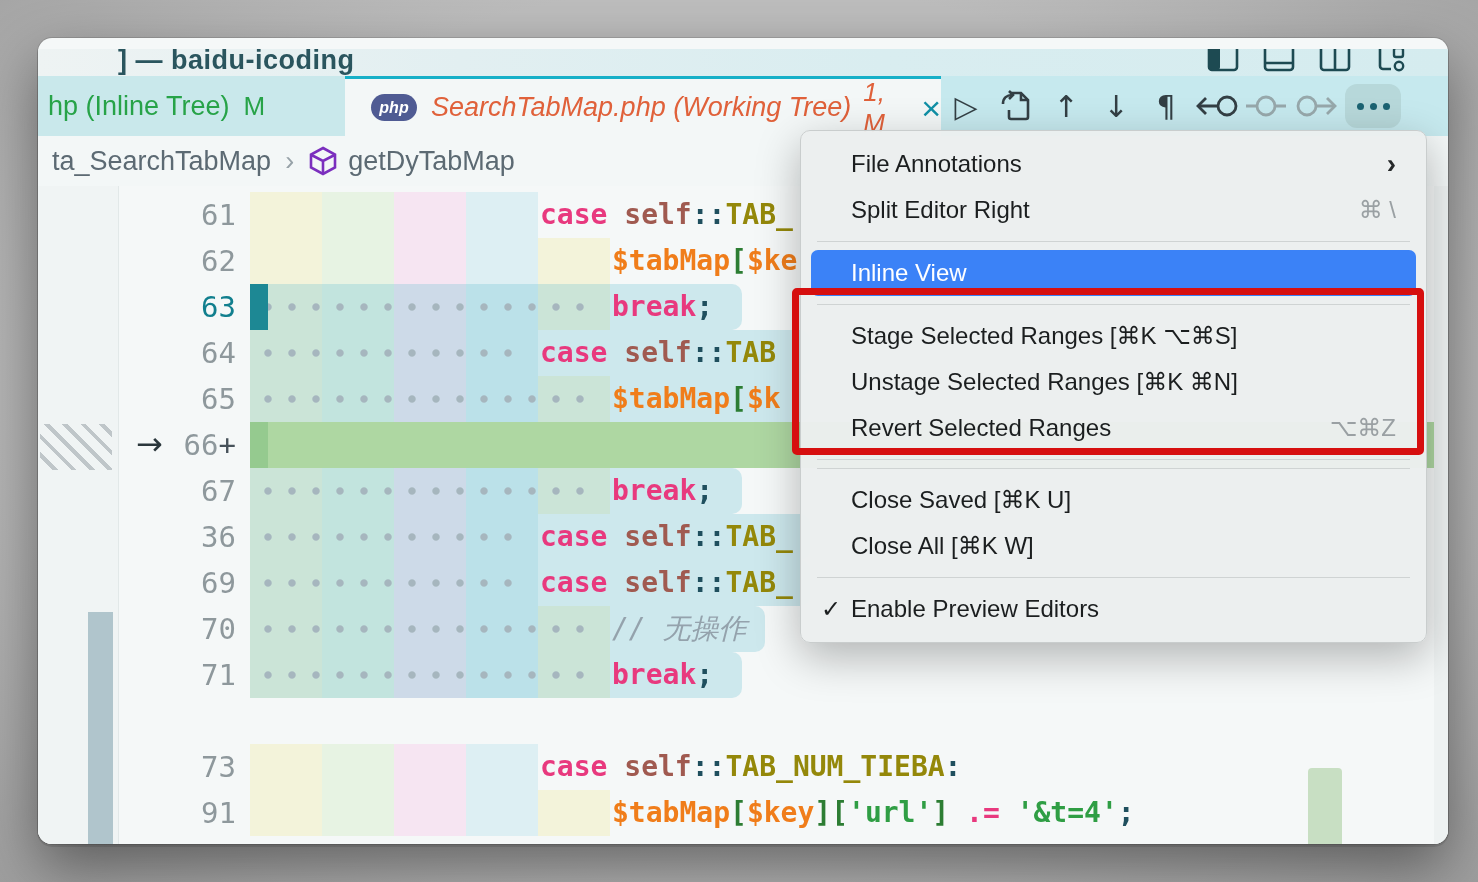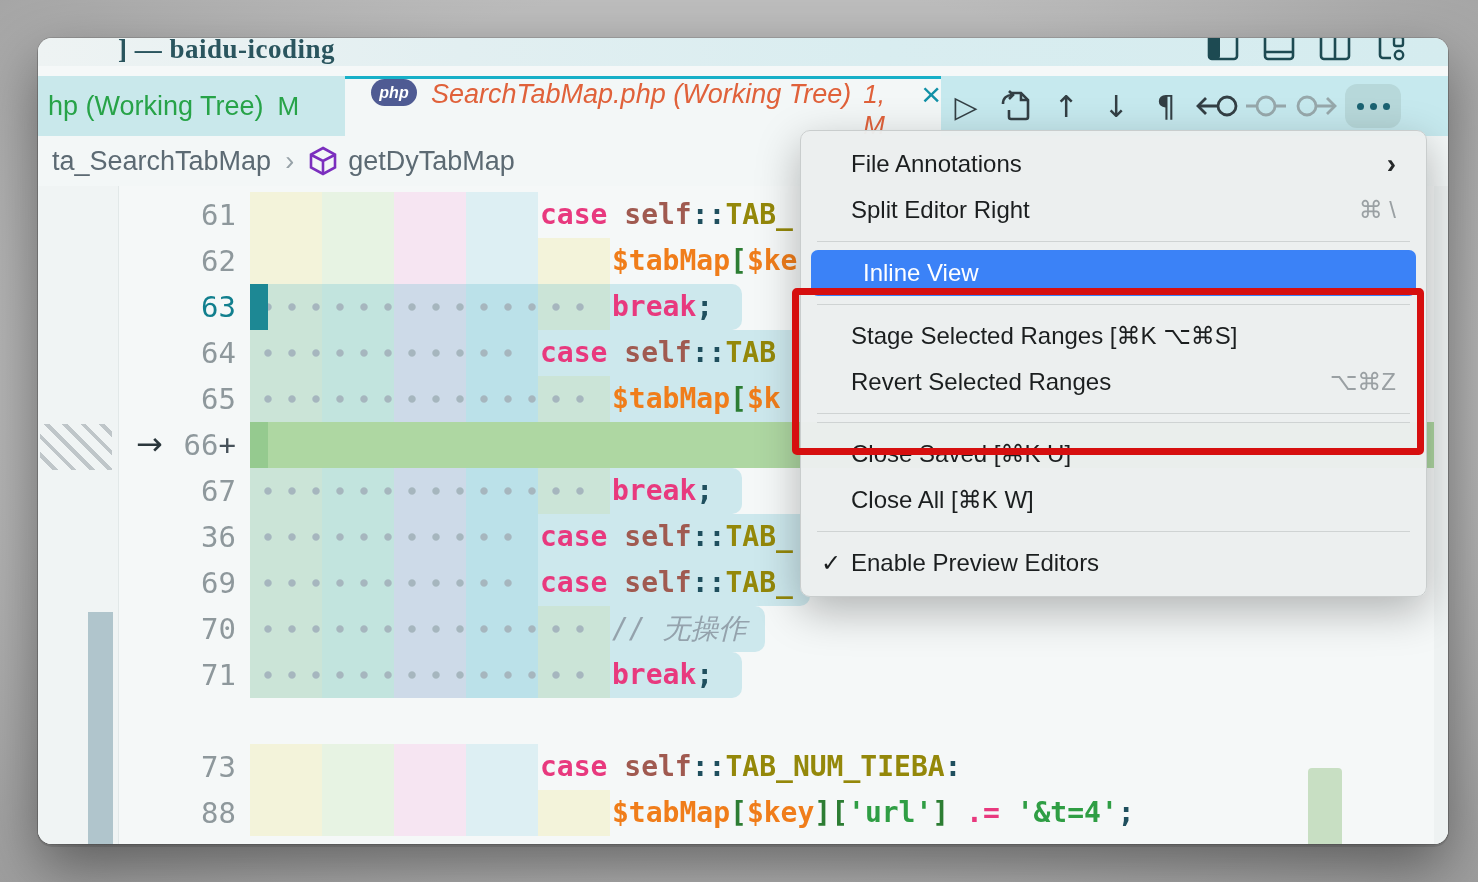--- a/index.html
+++ b/index.html
@@ -7,33 +7,33 @@
     width:1478px;height:882px;position:relative;overflow:hidden;
     background:radial-gradient(ellipse at 50% 45%, #bdbdbd 60%, #9f9f9f 100%);
     font-family:"Liberation Sans","DejaVu Sans",sans-serif;
   }
   #window{
     position:absolute;left:38px;top:38px;width:1410px;height:806px;
     border-radius:14px;overflow:hidden;background:#f5f8f8;
     box-shadow:0 2px 0 1px rgba(0,0,0,.10),0 24px 60px rgba(0,0,0,.45),0 0 0 1px rgba(0,0,0,.12);
   }
   
-  #titlebar{position:absolute;left:0;top:0;width:100%;height:28px;
-    background:linear-gradient(90deg,#eef3f3 0%,#e2eff1 30%,#d9edf0 60%,#d5ecef 100%);overflow:hidden;font-family:Liberation Serif, serif;}
+  #titlebar{position:absolute;left:0;top:11px;width:100%;height:28px;
+    background:linear-gradient(90deg,#eef3f3 0%,#e2eff1 30%,#d9edf0 60%,#d5ecef 100%);overflow:hidden;}
   #title-text{position:absolute;left:80px;bottom:1px;font-size:27px;font-weight:600;color:#2a555e;letter-spacing:.5px;}
   .layout-icons{position:absolute;right:40px;top:-8px;display:flex;gap:22px;}
   .layout-icons svg{display:block;}
   
   #tabrow{position:absolute;left:0;top:38px;width:100%;height:60px;}
   #tab-inactive{position:absolute;left:0;top:0;width:307px;height:60px;background:#c9e8eb;
     display:flex;align-items:center;padding-left:10px;box-sizing:border-box;}
   #tab-inactive .lbl{color:#27a348;font-size:27px;}
   #tab-inactive .badge{color:#27a348;font-size:26px;margin-left:14px;}
   #tab-active{position:absolute;left:307px;top:0;width:596px;height:60px;background:#f3f7f7;
-    border-top:3px solid #17b0c8;box-sizing:border-box;display:flex;}
+    border-top:3px solid #17b0c8;box-sizing:border-box;display:flex;align-items:center;}
   .php-badge{width:46px;height:27px;border-radius:14px;background:#4f5b93;color:#fff;
     font-size:16px;font-style:italic;font-weight:bold;display:flex;align-items:center;justify-content:center;
     margin-left:26px;flex:0 0 auto;}
   #tab-active .lbl{color:#e0613a;font-size:27px;font-style:italic;margin-left:14px;white-space:nowrap;}
   #tab-active .badge{color:#e0613a;font-size:26px;font-style:italic;margin-left:12px;}
   #tab-active .close{color:#1090a6;font-size:34px;line-height:30px;margin-left:20px;cursor:default;}
   #editor-toolbar{position:absolute;left:903px;top:0;width:507px;height:60px;background:#c6e9ee;
     display:flex;align-items:center;}
   .tbi{width:50px;height:44px;display:flex;align-items:center;justify-content:center;flex:0 0 auto;}
   .tbi.glyph{font-size:30px;color:#333f44;font-family:"DejaVu Sans",sans-serif;}
@@ -88,21 +88,21 @@
   
   #menu{position:absolute;left:762px;top:92px;width:627px;background:rgba(235,238,238,.97);
     border:1px solid #c9cdcd;border-radius:10px;box-shadow:0 14px 44px rgba(0,0,0,.28);
     padding:10px 0;box-sizing:border-box;z-index:50;}
   .menu-item{position:relative;height:46px;display:flex;align-items:center;
     padding:0 30px 0 50px;font-size:24px;color:#1b1e1f;}
   .menu-item .check{position:absolute;left:20px;font-size:24px;color:#1b1e1f;}
   .menu-item .grow{flex:1;}
   .menu-item .shortcut{color:#9aa0a3;font-size:24px;}
   .menu-item .submenu{color:#26292a;font-size:28px;font-weight:600;}
-  .menu-item.hl{background:#3b82f7;color:#fff;margin:0 10px;padding-left:52px;border-radius:7px;}
+  .menu-item.hl{background:#3b82f7;color:#fff;margin:0 10px;padding-left:40px;border-radius:7px;}
   .menu-sep{height:1px;background:#cfd3d3;margin:8px 16px;}
   #redbox{position:absolute;left:754px;top:250px;width:632px;height:167px;
     border:7px solid #d60f0f;border-radius:5px;z-index:60;box-sizing:border-box;}
 </style>
 </head>
 <body>
 
 <div id="window">
 
   <div id="titlebar">
@@ -131,21 +131,21 @@
             <path d="M6 7 v18 a3 3 0 0 0 3 3 h8" fill="none" stroke="#1d4a52" stroke-width="2.6"></path>
             <rect x="20" y="7" width="9" height="9" rx="2" fill="none" stroke="#1d4a52" stroke-width="2.4"></rect>
             <circle cx="25" cy="25" r="4.2" fill="none" stroke="#1d4a52" stroke-width="2.4"></circle>
           </svg>
         </span>
     </div>
   </div>
 
   <div id="tabrow">
     <div id="tab-inactive">
-      <span class="lbl">hp (Working Tree)</span>
+      <span class="lbl">hp (Inline Tree)</span>
       <span class="badge">M</span>
     </div>
     <div id="tab-active">
       <span class="php-badge">php</span>
       <span class="lbl">SearchTabMap.php (Working Tree)</span>
       <span class="badge">1, M</span>
       <span class="close">×</span>
     </div>
     <div id="editor-toolbar">
       <span class="tbi glyph">▷</span>
@@ -213,21 +213,21 @@
         <div class="lnum active" style="top: 98px;">63</div>
         <div class="lnum" style="top: 144px;">64</div>
         <div class="lnum" style="top: 190px;">65</div>
         <div class="lnum" style="top: 236px;">66<span class="plus">+</span></div>
         <div class="lnum" style="top: 282px;">67</div>
         <div class="lnum" style="top: 328px;">36</div>
         <div class="lnum" style="top: 374px;">69</div>
         <div class="lnum" style="top: 420px;">70</div>
         <div class="lnum" style="top: 466px;">71</div>
         <div class="lnum" style="top: 558px;">73</div>
-        <div class="lnum" style="top: 604px;">88</div>
+        <div class="lnum" style="top: 604px;">91</div>
       </div>
     <div id="code-area">
         <div class="code-line" style="top: 6px;"><div class="icol y" style="left: 0px;"></div><div class="icol g" style="left: 72px;"></div><div class="icol p" style="left: 144px;"></div><div class="icol c" style="left: 216px;"></div><div class="ctext" style="left: 290px;"><span class="tok-kw">case</span><span class="tok-pl"> </span><span class="tok-self">self</span><span class="tok-pun">::</span><span class="tok-const">TAB_</span></div></div>
         <div class="code-line" style="top: 52px;"><div class="icol y" style="left: 0px;"></div><div class="icol g" style="left: 72px;"></div><div class="icol p" style="left: 144px;"></div><div class="icol c" style="left: 216px;"></div><div class="icol y" style="left: 288px;"></div><div class="ctext" style="left: 362px;"><span class="tok-var">$tabMap</span><span class="tok-br">[</span><span class="tok-var">$ke</span></div></div>
         <div class="code-line" style="top: 98px;"><div class="icol y" style="left: 0px;"></div><div class="icol g" style="left: 72px;"></div><div class="icol p" style="left: 144px;"></div><div class="icol c" style="left: 216px;"></div><div class="icol y" style="left: 288px;"></div><div class="selbg" style="width: 492px;"></div><div class="dots" style="left: 6px; width: 344px;"></div><div class="chip"></div><div class="ctext" style="left: 362px;"><span class="tok-kw">break</span><span class="tok-pun">;</span></div></div>
         <div class="code-line" style="top: 144px;"><div class="icol y" style="left: 0px;"></div><div class="icol g" style="left: 72px;"></div><div class="icol p" style="left: 144px;"></div><div class="icol c" style="left: 216px;"></div><div class="selbg" style="width: 560px;"></div><div class="dots" style="left: 6px; width: 272px;"></div><div class="ctext" style="left: 290px;"><span class="tok-kw">case</span><span class="tok-pl"> </span><span class="tok-self">self</span><span class="tok-pun">::</span><span class="tok-const">TAB</span></div></div>
         <div class="code-line" style="top: 190px;"><div class="icol y" style="left: 0px;"></div><div class="icol g" style="left: 72px;"></div><div class="icol p" style="left: 144px;"></div><div class="icol c" style="left: 216px;"></div><div class="icol y" style="left: 288px;"></div><div class="selbg" style="width: 560px;"></div><div class="dots" style="left: 6px; width: 344px;"></div><div class="ctext" style="left: 362px;"><span class="tok-var">$tabMap</span><span class="tok-br">[</span><span class="tok-var">$k</span></div></div>
         <div class="code-line" style="top: 236px;"><div class="added-row"></div><div class="added-strip"></div></div>
         <div class="code-line" style="top: 282px;"><div class="icol y" style="left: 0px;"></div><div class="icol g" style="left: 72px;"></div><div class="icol p" style="left: 144px;"></div><div class="icol c" style="left: 216px;"></div><div class="icol y" style="left: 288px;"></div><div class="selbg" style="width: 492px;"></div><div class="dots" style="left: 6px; width: 344px;"></div><div class="ctext" style="left: 362px;"><span class="tok-kw">break</span><span class="tok-pun">;</span></div></div>
         <div class="code-line" style="top: 328px;"><div class="icol y" style="left: 0px;"></div><div class="icol g" style="left: 72px;"></div><div class="icol p" style="left: 144px;"></div><div class="icol c" style="left: 216px;"></div><div class="selbg" style="width: 560px;"></div><div class="dots" style="left: 6px; width: 272px;"></div><div class="ctext" style="left: 290px;"><span class="tok-kw">case</span><span class="tok-pl"> </span><span class="tok-self">self</span><span class="tok-pun">::</span><span class="tok-const">TAB_</span></div></div>
@@ -257,20 +257,24 @@
       <div class="menu-item hl">
         <span>Inline View</span>
         <span class="grow"></span>
       </div>
       <div class="menu-sep"></div>
       <div class="menu-item">
         <span>Stage Selected Ranges [⌘K ⌥⌘S]</span>
         <span class="grow"></span>
       </div>
       <div class="menu-item">
+        <span>Unstage Selected Ranges [⌘K ⌘N]</span>
+        <span class="grow"></span>
+      </div>
+      <div class="menu-item">
         <span>Revert Selected Ranges</span>
         <span class="grow"></span>
         <span class="shortcut">⌥⌘Z</span>
       </div>
       <div class="menu-sep"></div>
       <div class="menu-sep"></div>
       <div class="menu-item">
         <span>Close Saved [⌘K U]</span>
         <span class="grow"></span>
       </div>

